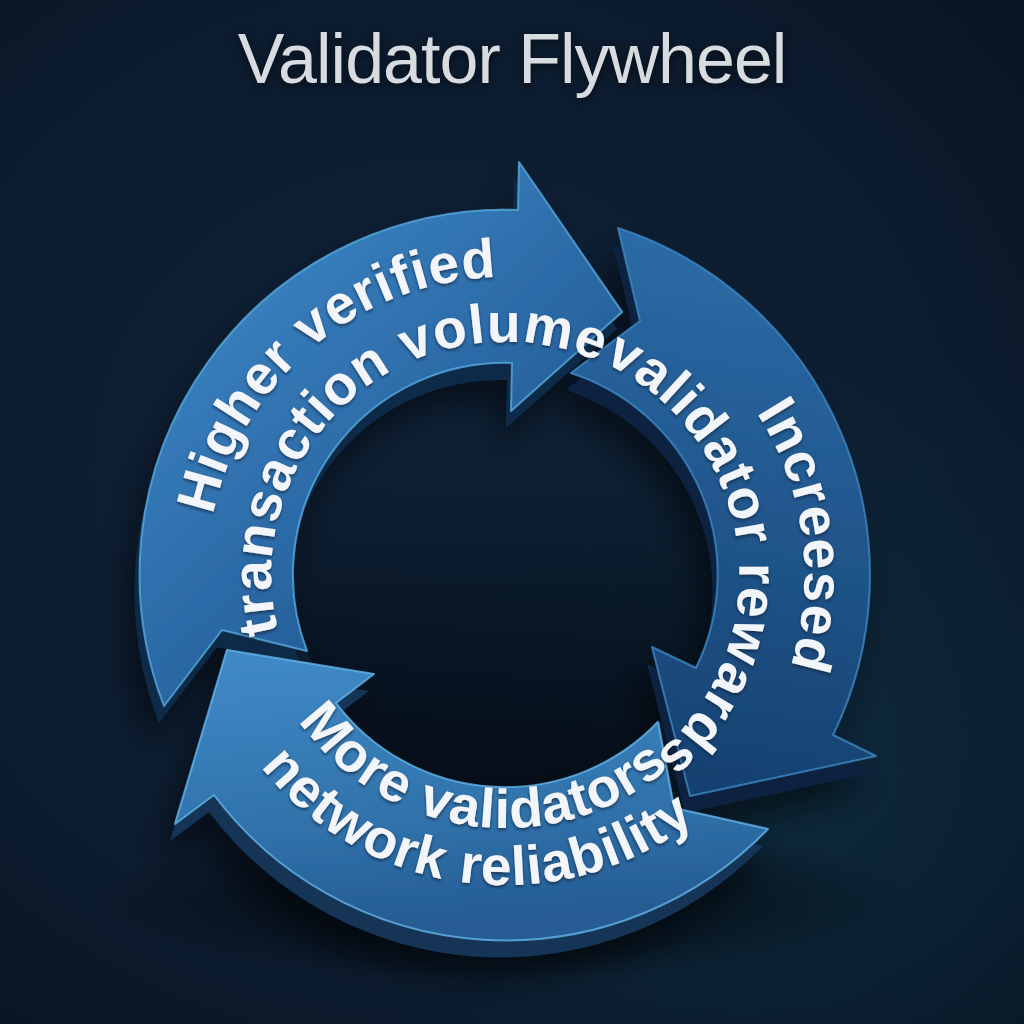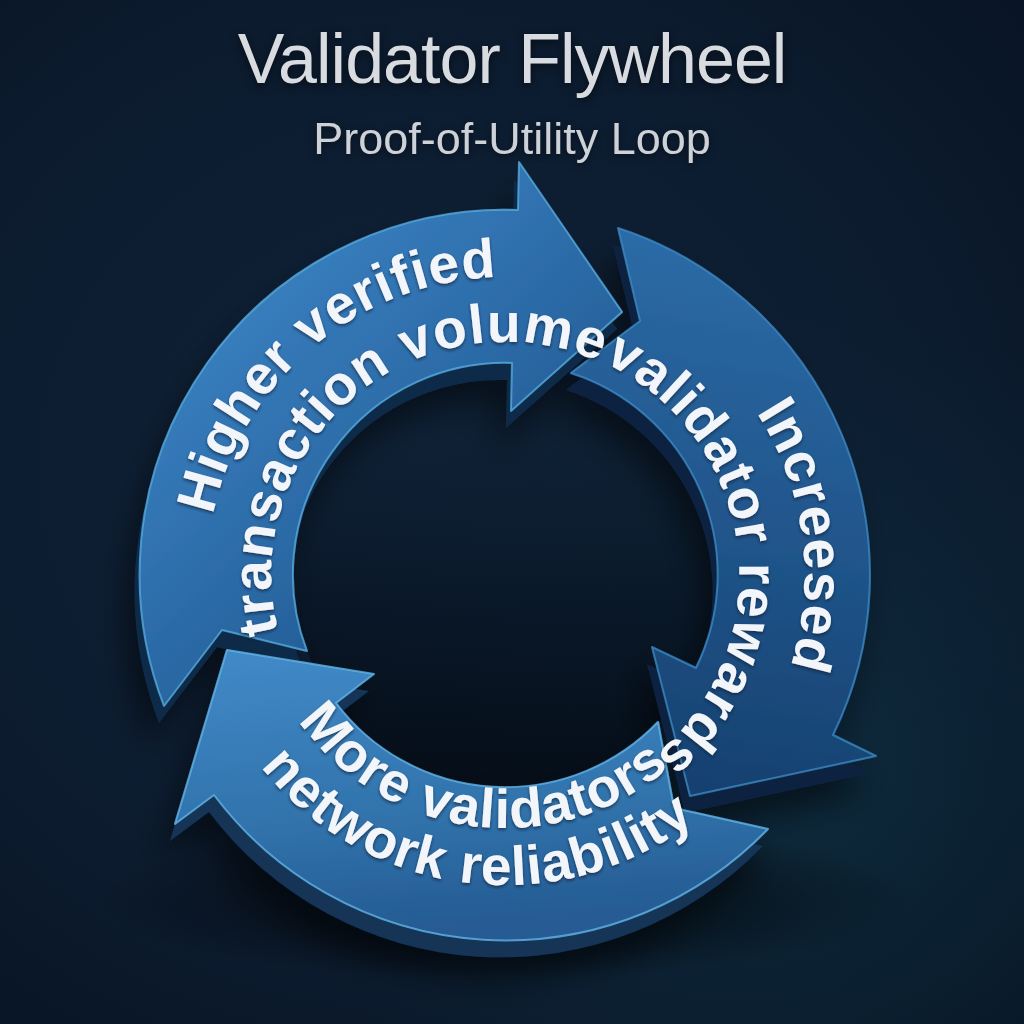--- a/index.html
+++ b/index.html
@@ -58,21 +58,20 @@
     letter-spacing: 1px;
   }
 </style>
 </head>
 <body>
 
 <div class="stage">
 
   <div class="header">
     <div class="title">Validator Flywheel</div>
-    <div class="subtitle">Proof-of-Utility Loop</div>
   </div>
 
   <svg class="flywheel-svg" width="1024" height="1024" viewBox="0 0 1024 1024">
     <defs>
 
       <linearGradient id="g1" gradientUnits="userSpaceOnUse" x1="200" y1="250" x2="560" y2="640">
         <stop offset="0" stop-color="#3c84c5"></stop>
         <stop offset="0.55" stop-color="#2a68a4"></stop>
         <stop offset="1" stop-color="#1d4d81"></stop>
       </linearGradient>

